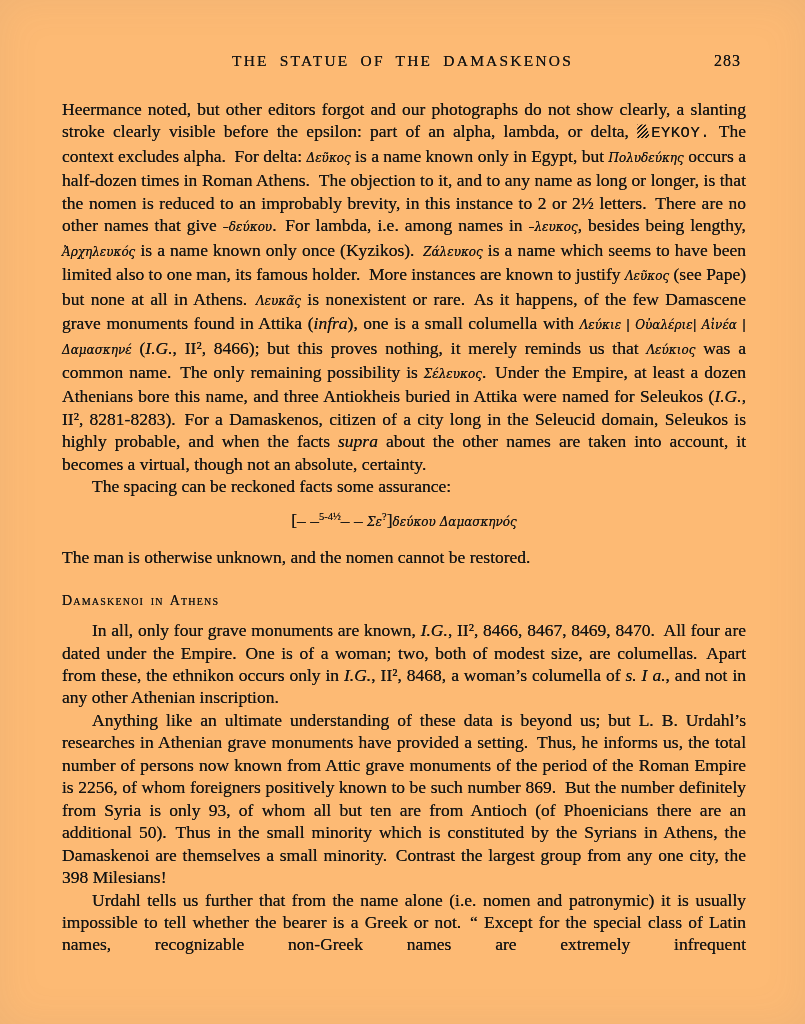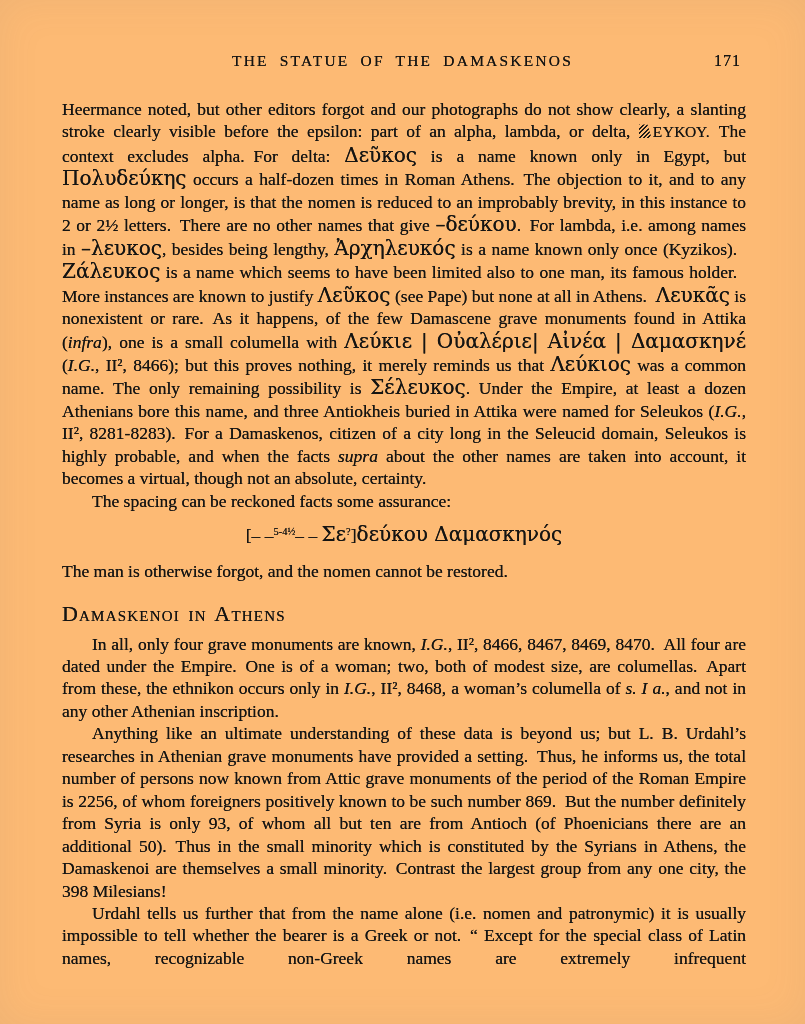--- a/index.html
+++ b/index.html
@@ -30,46 +30,46 @@
   }
   .indent { text-indent: 30px; }
   .justify-last { text-align-last: justify; }
   .inscription { text-align: center; text-indent: 0; margin: 11px 0 13px 0; }
   .section-heading {
     margin: 21px 0 7px 0;
     font-variant-caps: small-caps;
     letter-spacing: 1.2px;
     word-spacing: 2px;
     text-align: left;
-    font-size: 22px;
+    font-size: 14px;
   }
   .it { font-style: italic; }
-  .greek { font-family: "DejaVu Serif", serif; font-size: 20px; }
-  .sans { font-family: Liberation Serif, serif; font-size: 15.5px; letter-spacing: 0.5px; }
+  .greek { font-family: "DejaVu Serif", serif; font-style: italic; font-size: 12px; }
+  .sans { font-family: Liberation Mono, monospace; font-size: 15.5px; letter-spacing: 0.5px; }
   sup { font-size: 10.5px; line-height: 0; vertical-align: 6px; letter-spacing: 0; }
   .hatch {
     display: inline-block;
     width: 13px; height: 14px;
     margin-right: 1px;
     vertical-align: -1px;
     background: repeating-linear-gradient(135deg, #1d1c1a 0px, #1d1c1a 1.4px, transparent 1.4px, transparent 3.1px);
     clip-path: polygon(0 0, 68% 0, 100% 100%, 0 100%);
   }
 </style>
 </head>
 <body>
 
 <div class="page">
   <div class="header">
     <div class="running-title">THE STATUE OF THE DAMASKENOS</div>
-    <div class="page-number">171</div>
+    <div class="page-number">283</div>
   </div>
   <div class="text-column">
       <div class="para"><span>Heermance noted, but other editors forgot and our photographs do not show clearly, a slanting stroke clearly visible before the epsilon: part of an alpha, lambda, or delta, </span><span class="hatch"></span><span class="sans">ΕΥΚΟΥ.</span><span> The context excludes alpha. For delta: </span><span class="greek">Δεῦκος</span><span> is a name known only in Egypt, but </span><span class="greek">Πολυδεύκης</span><span> occurs a half-dozen times in Roman Athens. The objection to it, and to any name as long or longer, is that the nomen is reduced to an improbably brevity, in this instance to 2 or 2½ letters. There are no other names that give </span><span class="greek">–δεύκου</span><span>. For lambda, i.e. among names in </span><span class="greek">–λευκος</span><span>, besides being lengthy, </span><span class="greek">Ἀρχηλευκός</span><span> is a name known only once (Kyzikos). </span><span class="greek">Ζάλευκος</span><span> is a name which seems to have been limited also to one man, its famous holder. More instances are known to justify </span><span class="greek">Λεῦκος</span><span> (see Pape) but none at all in Athens. </span><span class="greek">Λευκᾶς</span><span> is nonexistent or rare. As it happens, of the few Damascene grave monuments found in Attika (</span><span class="it">infra</span><span>), one is a small columella with </span><span class="greek">Λεύκιε | Οὐαλέριε| Αἰνέα | Δαμασκηνέ</span><span> (</span><span class="it">I.G.</span><span>, II², 8466); but this proves nothing, it merely reminds us that </span><span class="greek">Λεύκιος</span><span> was a common name. The only remaining possibility is </span><span class="greek">Σέλευκος</span><span>. Under the Empire, at least a dozen Athenians bore this name, and three Antiokheis buried in Attika were named for Seleukos (</span><span class="it">I.G.</span><span>, II², 8281-8283). For a Damaskenos, citizen of a city long in the Seleucid domain, Seleukos is highly probable, and when the facts </span><span class="it">supra</span><span> about the other names are taken into account, it becomes a virtual, though not an absolute, certainty.</span></div>
       <div class="para indent"><span>The spacing can be reckoned facts some assurance:</span></div>
       <div class="para inscription"><span>[– –</span><sup>5-4½</sup><span>– – </span><span class="greek">Σε</span><sup>?</sup><span>]</span><span class="greek">δεύκου Δαμασκηνός</span></div>
-      <div class="para"><span>The man is otherwise forgot, and the nomen cannot be restored.</span></div>
+      <div class="para"><span>The man is otherwise unknown, and the nomen cannot be restored.</span></div>
       <div class="para section-heading"><span>Damaskenoi in Athens</span></div>
       <div class="para indent"><span>In all, only four grave monuments are known, </span><span class="it">I.G.</span><span>, II², 8466, 8467, 8469, 8470. All four are dated under the Empire. One is of a woman; two, both of modest size, are columellas. Apart from these, the ethnikon occurs only in </span><span class="it">I.G.</span><span>, II², 8468, a woman’s columella of </span><span class="it">s. I a.</span><span>, and not in any other Athenian inscription.</span></div>
       <div class="para indent"><span>Anything like an ultimate understanding of these data is beyond us; but L. B. Urdahl’s researches in Athenian grave monuments have provided a setting. Thus, he informs us, the total number of persons now known from Attic grave monuments of the period of the Roman Empire is 2256, of whom foreigners positively known to be such number 869. But the number definitely from Syria is only 93, of whom all but ten are from Antioch (of Phoenicians there are an additional 50). Thus in the small minority which is constituted by the Syrians in Athens, the Damaskenoi are themselves a small minority. Contrast the largest group from any one city, the 398 Milesians!</span></div>
       <div class="para indent justify-last"><span>Urdahl tells us further that from the name alone (i.e. nomen and patronymic) it is usually impossible to tell whether the bearer is a Greek or not. “ Except for the special class of Latin names, recognizable non-Greek names are extremely infrequent</span></div>
     </div>
 </div>
 
 </body></html>

